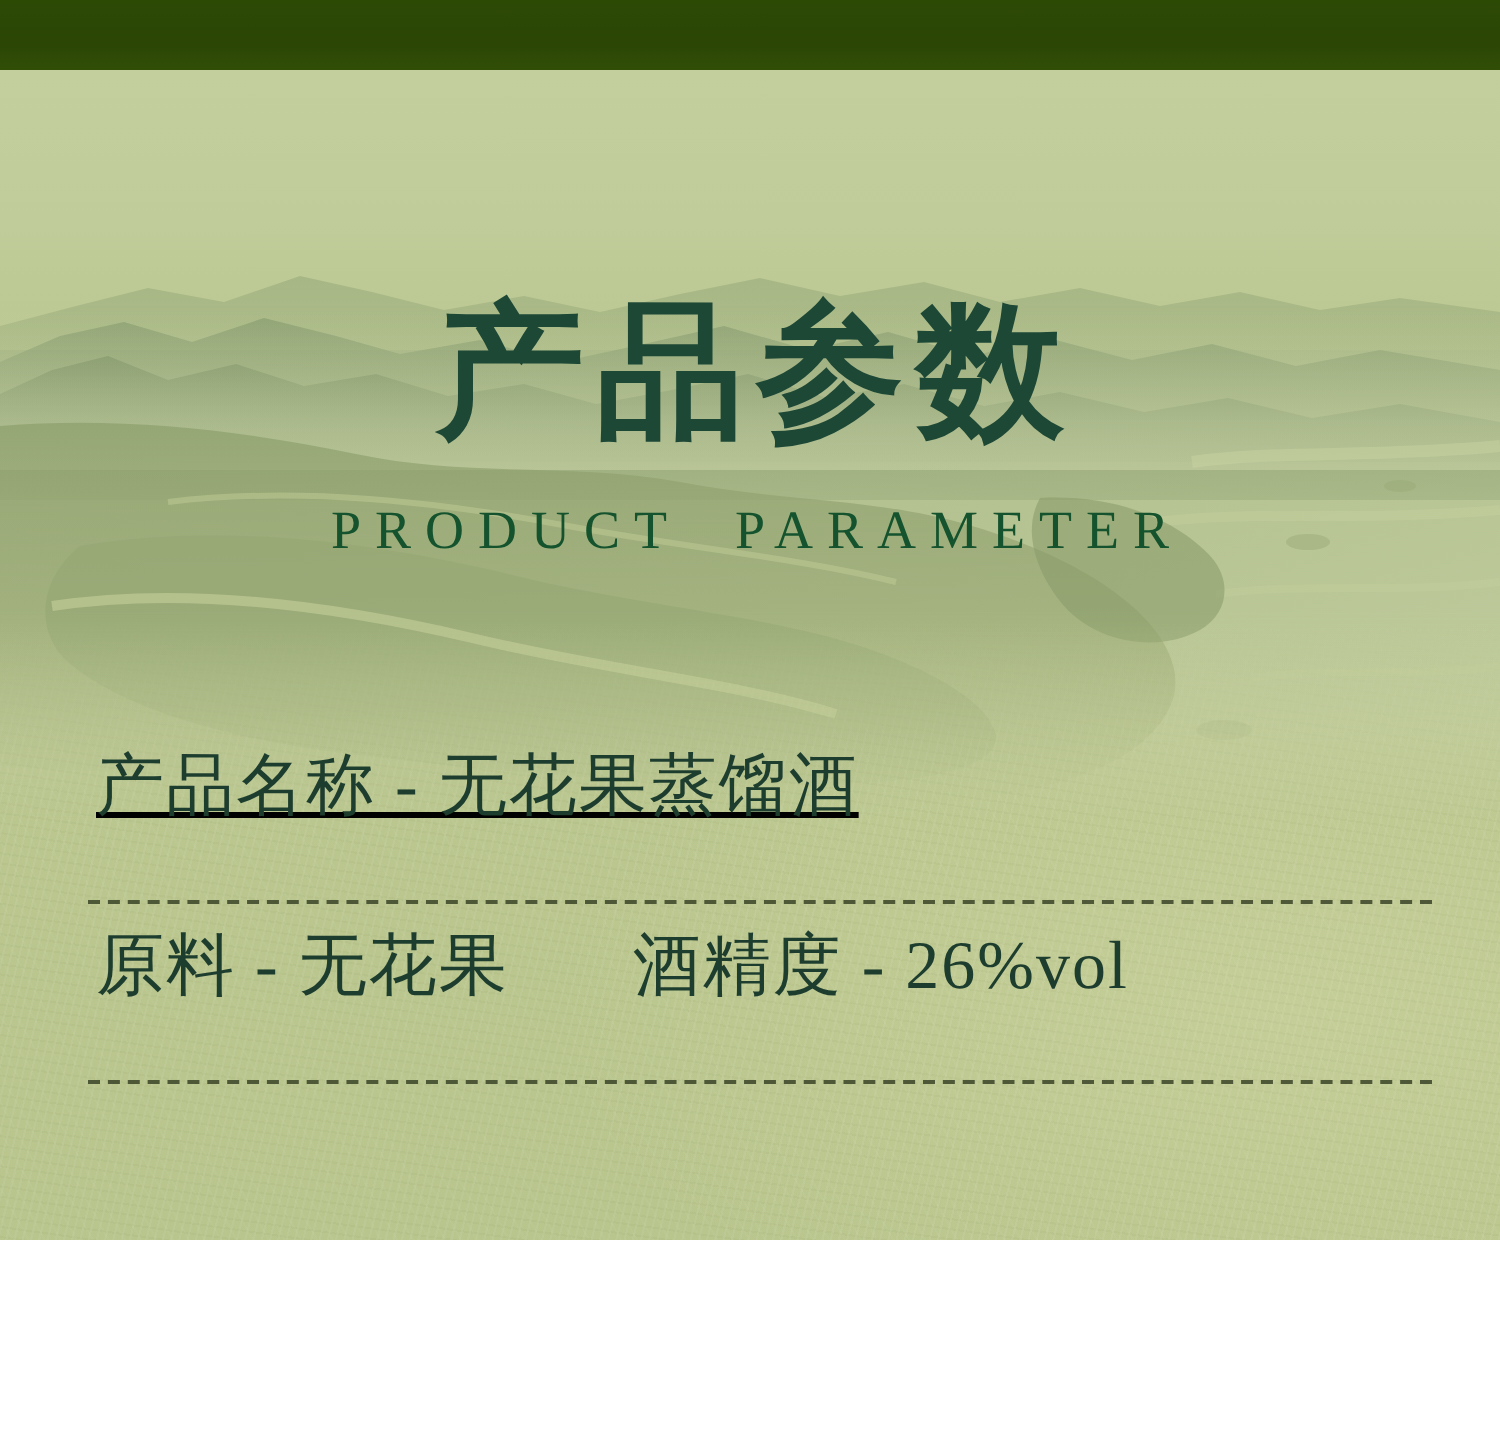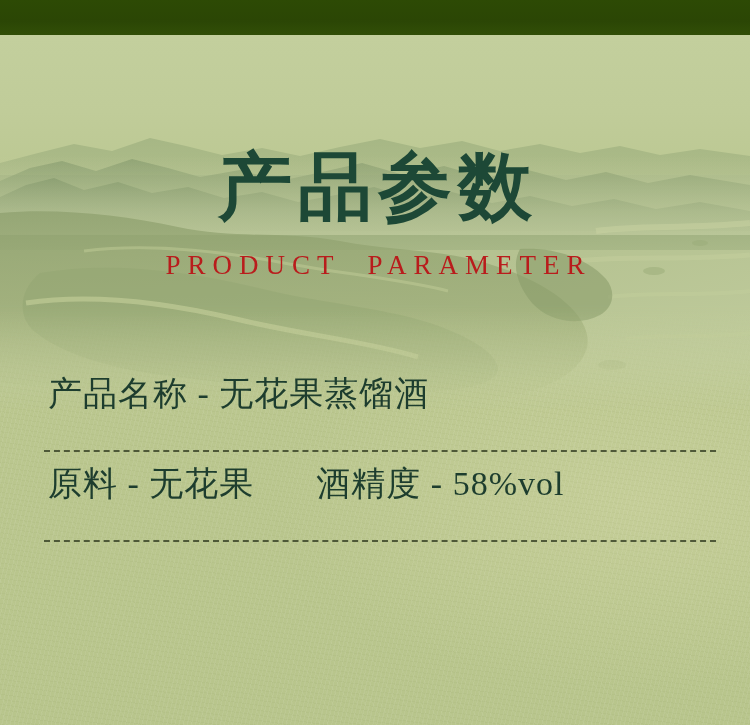--- a/index.html
+++ b/index.html
@@ -3,21 +3,21 @@
 <meta charset="utf-8">
 <style>
   html, body {
     margin: 0;
     padding: 0;
     background: #ffffff;
   }
   #page {
     position: relative;
     width: 750px;
-    height: 725px;
+    height: 620px;
     overflow: hidden;
     background: #b9c68c;
     font-family: "Liberation Serif", "DejaVu Serif", serif;
   }
 
   
   .top-bar {
     position: absolute;
     left: 0; top: 0;
     width: 750px;
@@ -80,34 +80,35 @@
     line-height: 1.0;
     color: #1d4836;
     letter-spacing: 6px;
     margin: 0;
     padding-left: 6px;
   }
   .title-en {
     font-family: "Liberation Serif", "DejaVu Serif", serif;
     font-size: 27px;
     font-weight: 400;
-    color: #b91c1c;
+    color: #14532d;
     letter-spacing: 7px;
     margin: 26px 0 0 0;
     padding-left: 7px;
     white-space: pre;
   }
 
   
   .specs {
     position: absolute;
     left: 44px;
     top: 362px;
     width: 672px;
     z-index: 5;
+    text-decoration: underline;
   }
   .spec-row {
     position: relative;
     height: 90px;
   }
   .spec-row.last { height: 96px; }
   .spec-text {
     font-family: "Liberation Serif", "DejaVu Serif", serif;
     font-size: 34px;
     line-height: 64px;
@@ -227,20 +228,20 @@
   </div>
 
   <div class="specs">
 
     <div class="spec-row">
       <div class="spec-text">产品名称 - 无花果蒸馏酒</div>
       <div class="divider"></div>
     </div>
 
     <div class="spec-row">
-      <div class="spec-text"><span class="spec-inline">原料 - 无花果</span><span class="spec-gap"></span><span class="spec-inline">酒精度 - 58%vol</span></div>
+      <div class="spec-text"><span class="spec-inline">原料 - 无花果</span><span class="spec-gap"></span><span class="spec-inline">酒精度 - 26%vol</span></div>
       <div class="divider"></div>
     </div>
 
 
   </div>
 
 </div>
 
 </body></html>

